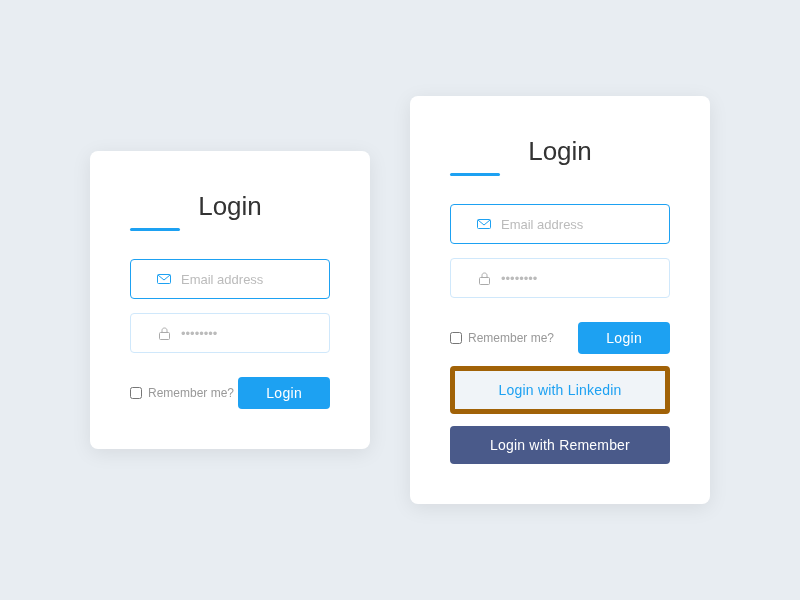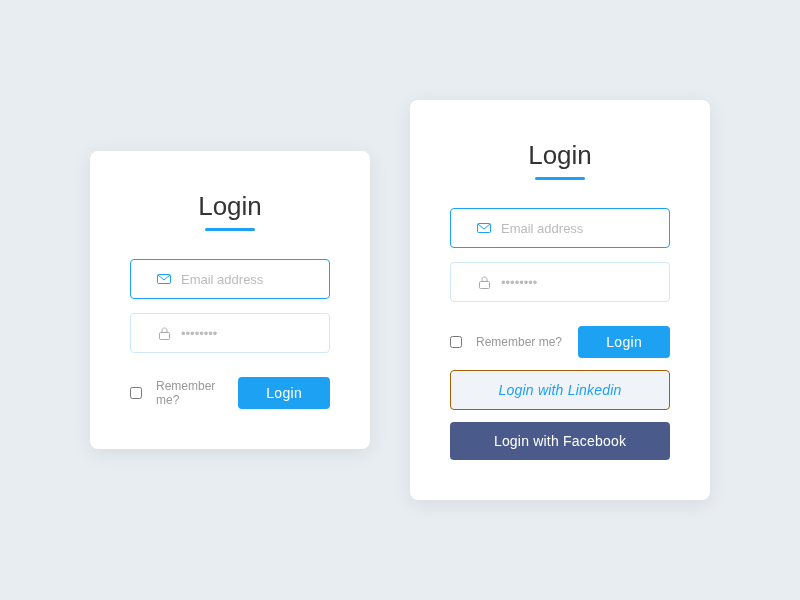--- a/index.html
+++ b/index.html
@@ -15,21 +15,20 @@
       gap: 40px;
     }
 
     .login-card {
       background: #ffffff;
       border-radius: 8px;
       box-shadow: 0 4px 20px rgba(0,0,0,0.08);
       padding: 40px 40px 40px 40px;
       display: flex;
       flex-direction: column;
-      align-items: center;
     }
 
     .login-card.card-left {
       width: 280px;
       min-height: 280px;
     }
 
     .login-card.card-right {
       width: 300px;
       min-height: 380px;
@@ -100,21 +99,21 @@
       display: flex;
       align-items: center;
       justify-content: space-between;
       width: 100%;
       margin-top: 10px;
     }
 
     .remember-me {
       display: flex;
       align-items: center;
-      gap: 14px;
+      gap: 6px;
       font-size: 12px;
       color: #999;
     }
 
     .remember-me input[type="checkbox"] {
       width: 12px;
       height: 12px;
       border: 1px solid #ccc;
       cursor: pointer;
     }
@@ -139,22 +138,21 @@
       font-size: 14px;
       cursor: pointer;
       margin-top: 12px;
       font-weight: 500;
       letter-spacing: 0.2px;
     }
 
     .linkedin-btn {
       background-color: #f0f4f8;
       color: #1da1f2;
-      border: 1px solid #a16207;
-      font-style: italic;
+      border: 5px solid #a16207;
     }
 
     .facebook-btn {
       background-color: #4a5a8a;
       color: #fff;
     }
 
     
     .envelope-svg {
       width: 14px;
@@ -228,14 +226,14 @@
 
   <div class="row-bottom">
     <label class="remember-me">
       <input type="checkbox" style="">
       <span>Remember me?</span>
     </label>
     <button class="login-btn">Login</button>
   </div>
 
   <button class="social-btn linkedin-btn">Login with Linkedin</button>
-  <button class="social-btn facebook-btn">Login with Facebook</button>
+  <button class="social-btn facebook-btn">Login with Remember</button>
 </div>
 
 </body></html>

